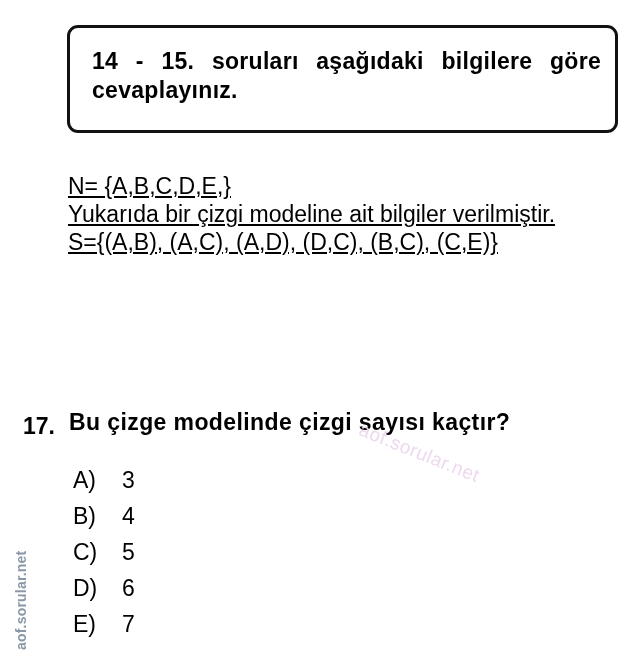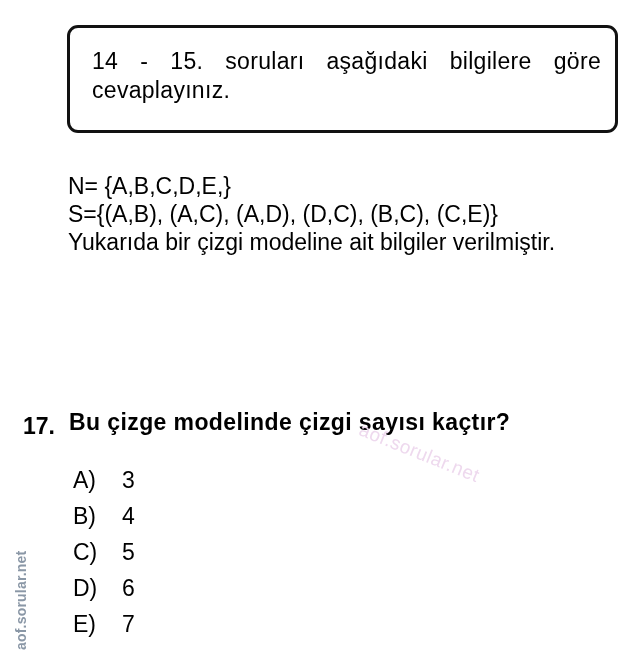--- a/index.html
+++ b/index.html
@@ -23,36 +23,36 @@
       height: 102px;
       border: 3px solid #111;
       border-radius: 11px;
       box-sizing: content-box;
     }
     .header-text {
       position: absolute;
       left: 22px;
       top: 19px;
       width: 509px;
-      font-weight: normal;
+      font-weight: bold;
       font-size: 23px;
       line-height: 29px;
       text-align: justify;
       text-align-last: left;
       letter-spacing: 0.3px;
       word-spacing: 4px;
     }
     .given {
       position: absolute;
       left: 68px;
       top: 172px;
       font-size: 23px;
       line-height: 28px;
     }
-    .given div { white-space: nowrap; }
+    .given div { white-space: nowrap; text-decoration: underline; }
     .q-number {
       position: absolute;
       left: 23px;
       top: 412px;
       font-size: 23px;
       font-weight: bold;
       line-height: 28px;
     }
     .q-text {
       position: absolute;
@@ -110,22 +110,22 @@
   </style>
 </head>
 <body>
 
 <div class="header-box">
   <div class="header-text">14 - 15. soruları aşağıdaki bilgilere göre cevaplayınız.</div>
 </div>
 
 <div class="given">
   <div>N= {A,B,C,D,E,}</div>
+  <div>Yukarıda bir çizgi modeline ait bilgiler verilmiştir.</div>
   <div>S={(A,B), (A,C), (A,D), (D,C), (B,C), (C,E)}</div>
-  <div>Yukarıda bir çizgi modeline ait bilgiler verilmiştir.</div>
 </div>
 
 <div class="q-number">17.</div>
 <div class="q-text">Bu çizge modelinde çizgi sayısı kaçtır?</div>
 
 <div class="wm-diagonal">aof.sorular.net</div>
 
 <div class="options">
   <div class="option">
     <span class="letter">A)</span>

